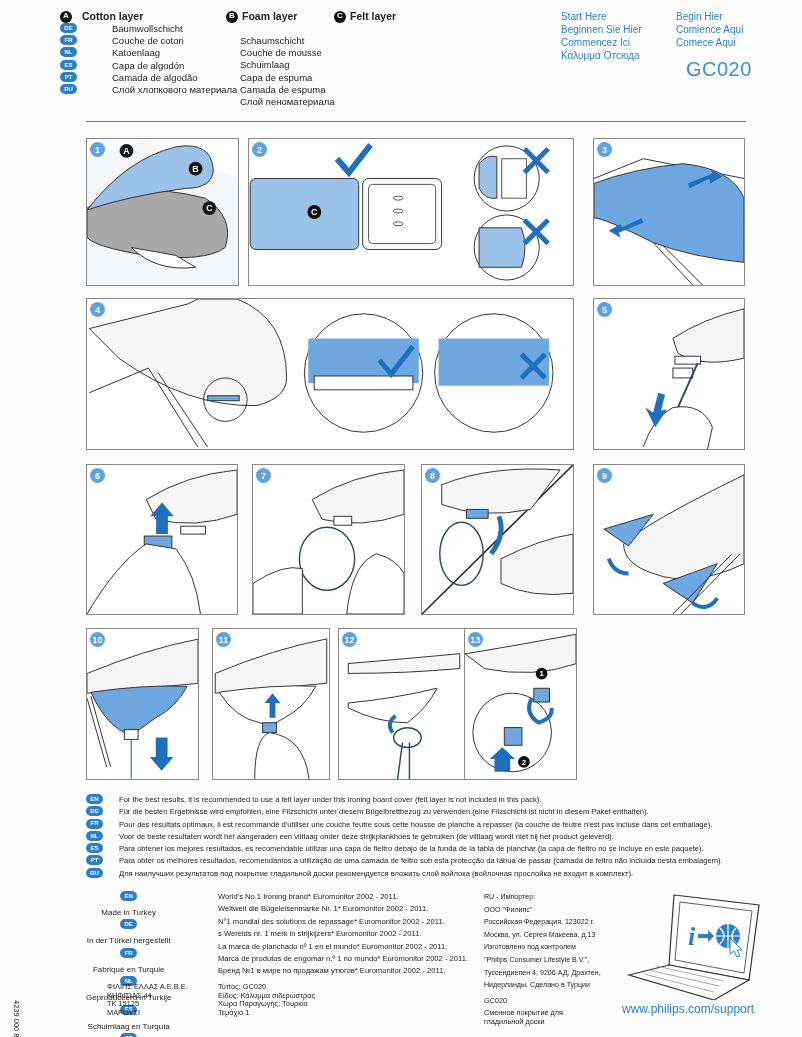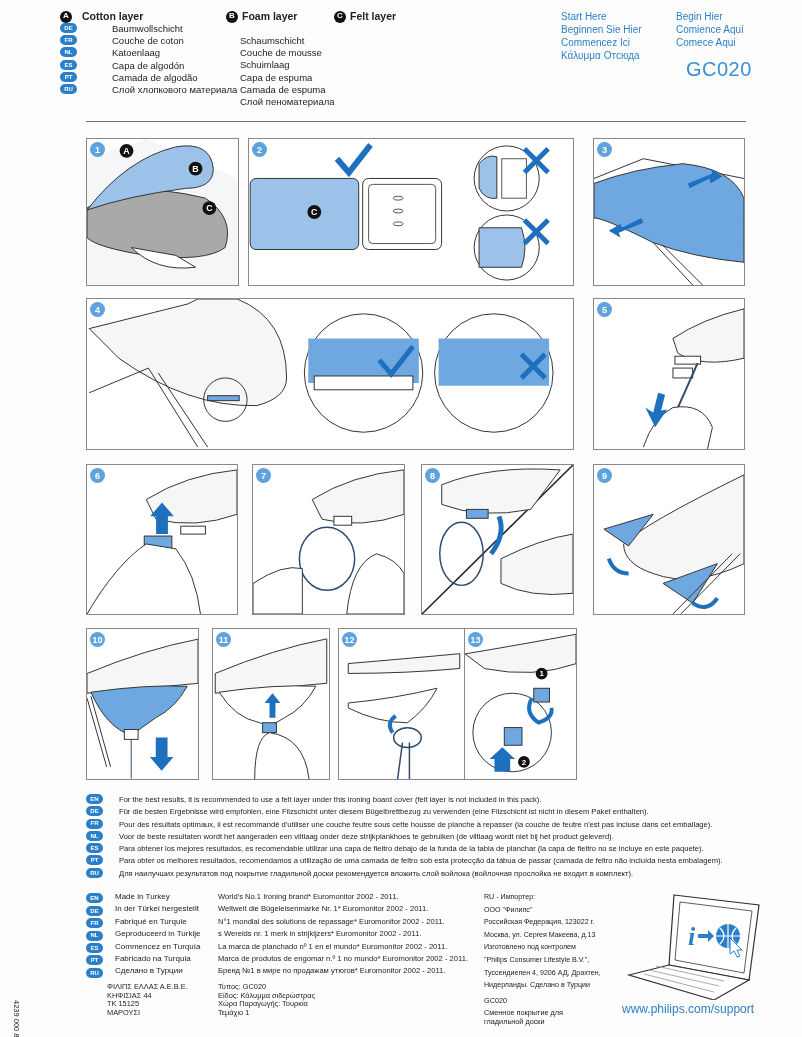--- a/index.html
+++ b/index.html
@@ -22,21 +22,21 @@
   .panel { position: absolute; border: 1px solid #888; background: #fff; overflow: hidden; }
   .panel svg { position: absolute; left: 0; top: 0; width: 100%; height: 100%; }
   .step-num { position: absolute; left: 3px; top: 3px; width: 15px; height: 15px; border-radius: 50%; background: #5ea3dd; color: #fff; font-size: 9px; font-weight: bold; display: flex; align-items: center; justify-content: center; z-index: 2; }
 
   
   .notes { position: absolute; left: 86px; top: 794px; font-size: 7.6px; line-height: 12.3px; color: #222; }
   .note-row { display: flex; gap: 16px; white-space: nowrap; }
   .note-row .badge { margin-bottom: 0; }
 
   .made-col { position: absolute; left: 86px; top: 891px; font-size: 8px; line-height: 12.4px; }
-  .made-row { display: flex; align-items: flex-end; gap: 12px; white-space: nowrap; }
+  .made-row { display: flex; align-items: center; gap: 6px; white-space: nowrap; flex-direction: column; }
   .made-row .badge { margin-bottom: 0; }
   .brand-col { position: absolute; left: 218px; top: 891px; font-size: 7.6px; line-height: 12.4px; white-space: nowrap; }
 
   .greek-left { position: absolute; left: 107px; top: 983px; font-size: 7.4px; line-height: 8.6px; }
   .greek-right { position: absolute; left: 218px; top: 983px; font-size: 7.4px; line-height: 8.6px; }
 
   .ru-importer { position: absolute; left: 484px; top: 891px; font-size: 7.1px; line-height: 12.6px; white-space: nowrap; }
   .ru-model { position: absolute; left: 484px; top: 996px; font-size: 7.3px; line-height: 9px; }
 
   .support-url { position: absolute; left: 622px; top: 1002px; font-size: 12px; color: #2b7fc8; }
@@ -324,21 +324,21 @@
   <div class="made-row">
       <span class="badge">FR</span>
       <span>Fabriqué en Turquie</span>
     </div>
   <div class="made-row">
       <span class="badge">NL</span>
       <span>Geproduceerd in Turkije</span>
     </div>
   <div class="made-row">
       <span class="badge">ES</span>
-      <span>Commencez en Turquía</span>
+      <span>Schuimlaag en Turquía</span>
     </div>
   <div class="made-row">
       <span class="badge">PT</span>
       <span>Fabricado na Turquia</span>
     </div>
   <div class="made-row">
       <span class="badge">RU</span>
       <span>Сделано в Турции</span>
     </div>
 </div>

